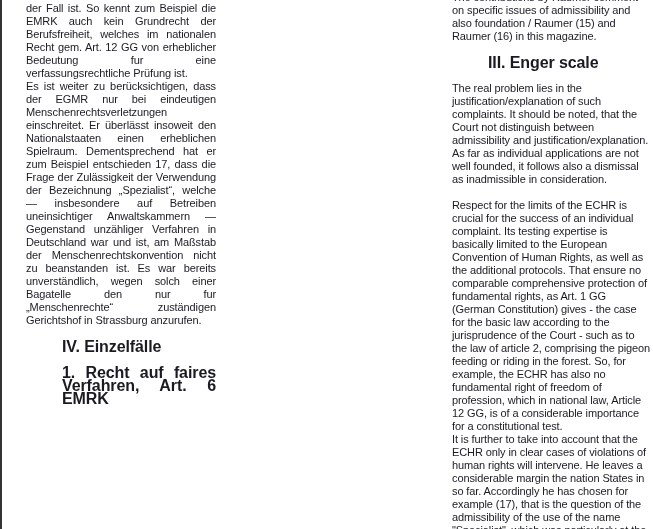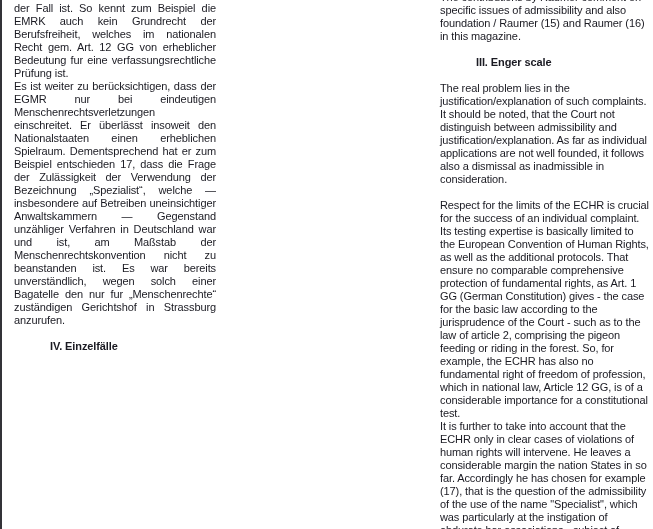--- a/index.html
+++ b/index.html
@@ -36,43 +36,44 @@
     width: 206px;
     text-align: justify;
   }
   .col-right {
     left: 436px;
     top: -9px;
     width: 215px;
     text-align: left;
   }
   .block {
-    margin: 13px 0 0 4px;
+    margin: 13px 0 0 16px;
     padding: 0;
   }
   .block:first-child,
   .block.flush {
     margin-top: 0;
   }
   h3.block {
-    font-size: 11px;
+    font-size: 16px;
     line-height: 13px;
     font-weight: bold;
     padding-left: 36px;
   }
 </style>
 </head>
 <body>
 
 <div class="screen">
   <div class="left-edge-bar"></div>
   <div class="col col-left">
       <p class="block paragraph">der Fall ist. So kennt zum Beispiel die EMRK auch kein Grundrecht der Berufsfreiheit, welches im nationalen Recht gem. Art. 12 GG von erheblicher Bedeutung fur eine verfassungsrechtliche Prüfung ist.</p>
       <p class="block paragraph flush">Es ist weiter zu berücksichtigen, dass der EGMR nur bei eindeutigen Menschenrechtsverletzungen einschreitet. Er überlässt insoweit den Nationalstaaten einen erheblichen Spielraum. Dementsprechend hat er zum Beispiel entschieden 17, dass die Frage der Zulässigkeit der Verwendung der Bezeichnung „Spezialist“, welche — insbesondere auf Betreiben uneinsichtiger Anwaltskammern — Gegenstand unzähliger Verfahren in Deutschland war und ist, am Maßstab der Menschenrechtskonvention nicht zu beanstanden ist. Es war bereits unverständlich, wegen solch einer Bagatelle den nur fur „Menschenrechte“ zuständigen Gerichtshof in Strassburg anzurufen.</p>
       <h3 class="block heading">IV. Einzelfälle</h3>
+      <h3 class="block heading">1. Recht auf faires Verfahren, Art. 6 EMRK</h3>
     </div>
   <div class="col col-right">
       <p class="block paragraph">The contributions by Raumer comment on specific issues of admissibility and also foundation / Raumer (15) and Raumer (16) in this magazine.</p>
       <h3 class="block heading">III. Enger scale</h3>
       <p class="block paragraph">The real problem lies in the justification/explanation of such complaints. It should be noted, that the Court not distinguish between admissibility and justification/explanation. As far as individual applications are not well founded, it follows also a dismissal as inadmissible in consideration.</p>
       <p class="block paragraph">Respect for the limits of the ECHR is crucial for the success of an individual complaint. Its testing expertise is basically limited to the European Convention of Human Rights, as well as the additional protocols. That ensure no comparable comprehensive protection of fundamental rights, as Art. 1 GG (German Constitution) gives - the case for the basic law according to the jurisprudence of the Court - such as to the law of article 2, comprising the pigeon feeding or riding in the forest. So, for example, the ECHR has also no fundamental right of freedom of profession, which in national law, Article 12 GG, is of a considerable importance for a constitutional test.</p>
       <p class="block paragraph flush">It is further to take into account that the ECHR only in clear cases of violations of human rights will intervene. He leaves a considerable margin the nation States in so far. Accordingly he has chosen for example (17), that is the question of the admissibility of the use of the name "Specialist", which was particularly at the instigation of obdurate bar associations - subject of countless procedures in Germany - and is on</p>
     </div>
 </div>
 

